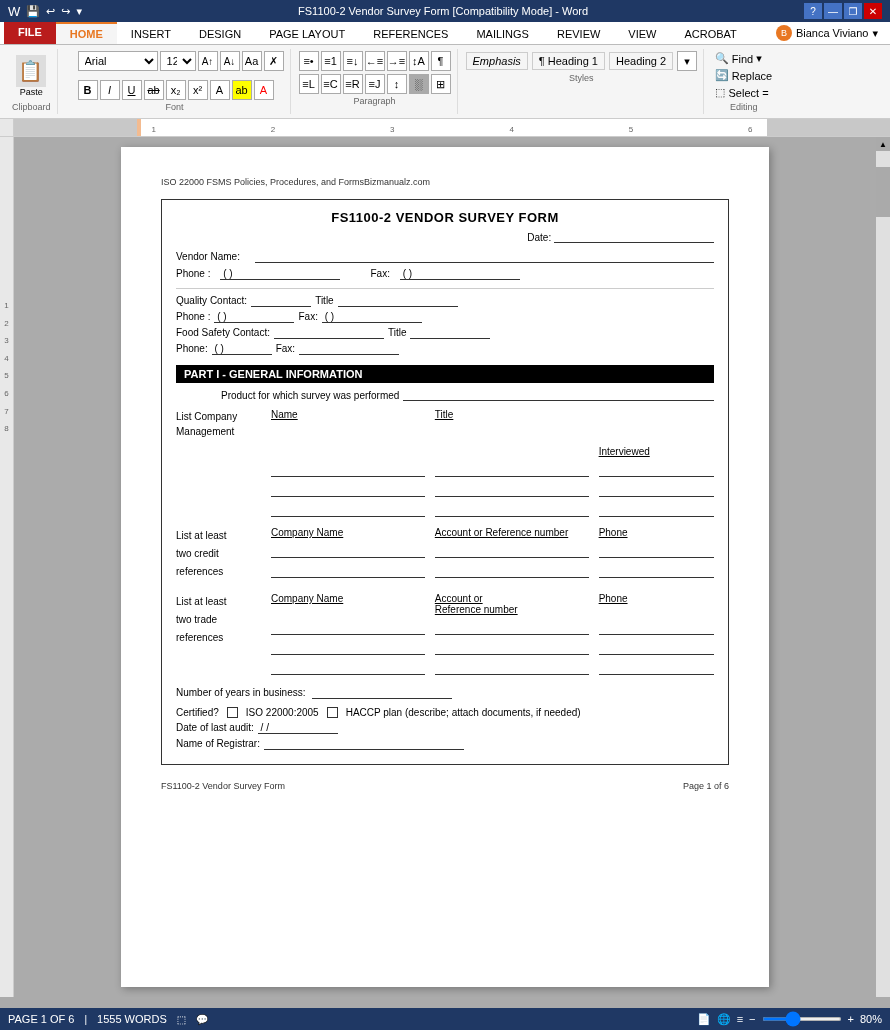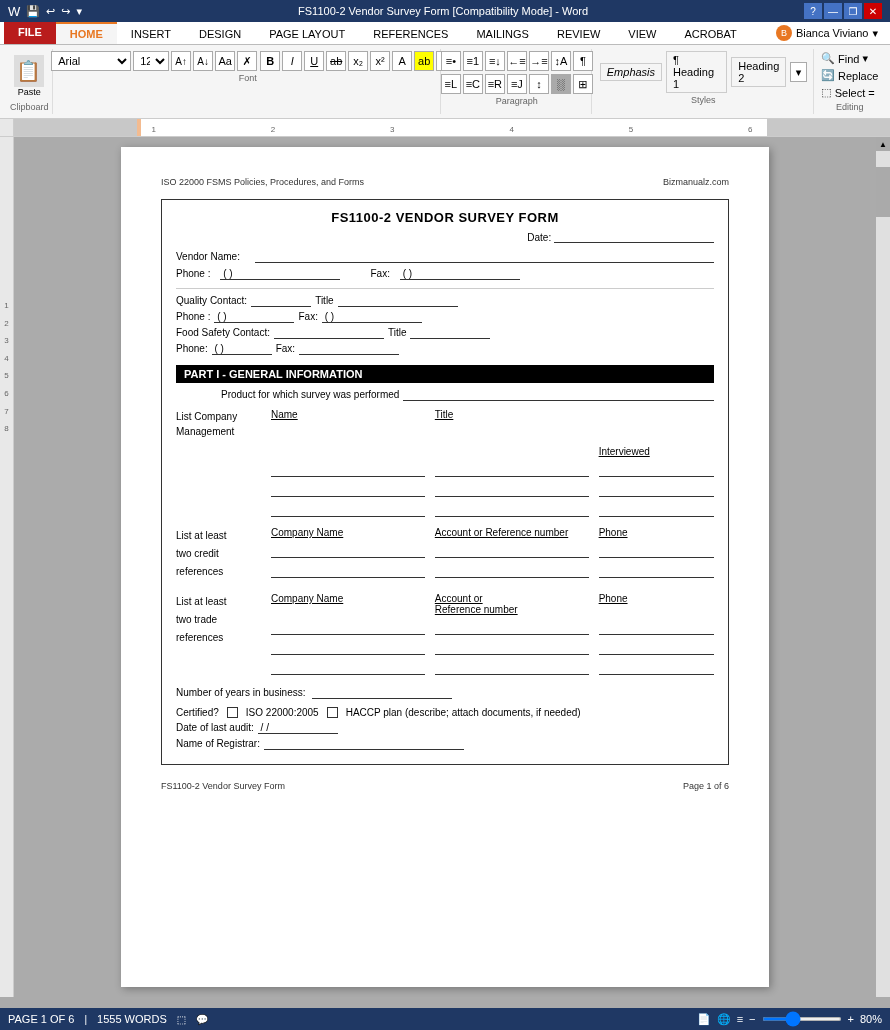--- a/index.html
+++ b/index.html
@@ -52,40 +52,40 @@
     
     .page {
       background: white;
       width: 648px;
       min-height: 840px;
       box-shadow: 2px 2px 8px rgba(0,0,0,0.3);
       padding: 30px 40px 30px 40px;
       position: relative;
     }
 
-    .page-header { display: flex; justify-content: space-between; margin-bottom: 12px; font-size: 9px; color: #333; }
+    .page-header { display: flex; margin-bottom: 12px; font-size: 9px; color: #333; }
 
     
     .form-container { border: 1px solid #333; padding: 10px 14px; font-size: 10px; }
     .form-title { text-align: center; font-weight: bold; font-size: 13px; margin-bottom: 6px; letter-spacing: 0.5px; }
 
     .form-field-row { display: flex; align-items: baseline; margin-bottom: 5px; font-size: 10px; gap: 11px; }
     .form-label { white-space: nowrap; }
     .form-line { border-bottom: 1px solid #333; flex: 1; margin-left: 4px; min-width: 40px; }
 
     .contact-row { display: flex; align-items: baseline; margin-bottom: 4px; font-size: 10px; gap: 4px; }
 
     .section-header {
       background: #000; color: #fff;
       padding: 3px 8px;
       font-weight: bold; font-size: 11px;
       margin: 10px 0 6px 0;
     }
 
-    .part1-row { display: flex; margin-bottom: 8px; font-size: 10px; align-items: flex-start; padding-left: 45px; }
+    .part1-row { display: flex; margin-bottom: 8px; font-size: 10px; align-items: center; padding-left: 45px; }
     .checkbox-box { width: 11px; height: 11px; border: 1px solid #333; display: inline-flex; align-items: center; justify-content: center; flex-shrink: 0; }
 
     
     .status-bar {
       background: #1f3864; color: white; height: 22px;
       display: flex; align-items: center; justify-content: space-between;
       padding: 0 8px; font-size: 11px; position: fixed; bottom: 0; width: 100%;
     }
     .status-left { display: flex; align-items: center; gap: 10px; }
     .status-right { display: flex; align-items: center; gap: 6px; }
@@ -142,21 +142,21 @@
     <div class="ribbon-group-inner">
       <div style="display:flex;flex-direction:column;align-items:center;">
         <div style="width:30px;height:32px;background:#ddd;display:flex;align-items:center;justify-content:center;font-size:20px;">📋</div>
         <span style="font-size:9px;">Paste</span>
       </div>
     </div>
     <div class="ribbon-group-label">Clipboard</div>
   </div>
 
   <div class="ribbon-group" style="min-width:160px;">
-    <div style="display:flex;flex-direction:row;gap:3px;padding-left:12px;">
+    <div style="display:flex;flex-direction:column;gap:9px;padding-left:12px;">
       <div class="font-row">
         <select class="font-select">
           <option>Arial</option>
         </select>
         <select class="font-size-select">
           <option>12</option>
         </select>
         <button class="font-btn" style="font-size:10px;">A↑</button>
         <button class="font-btn" style="font-size:10px;">A↓</button>
         <button class="font-btn">Aa</button>

